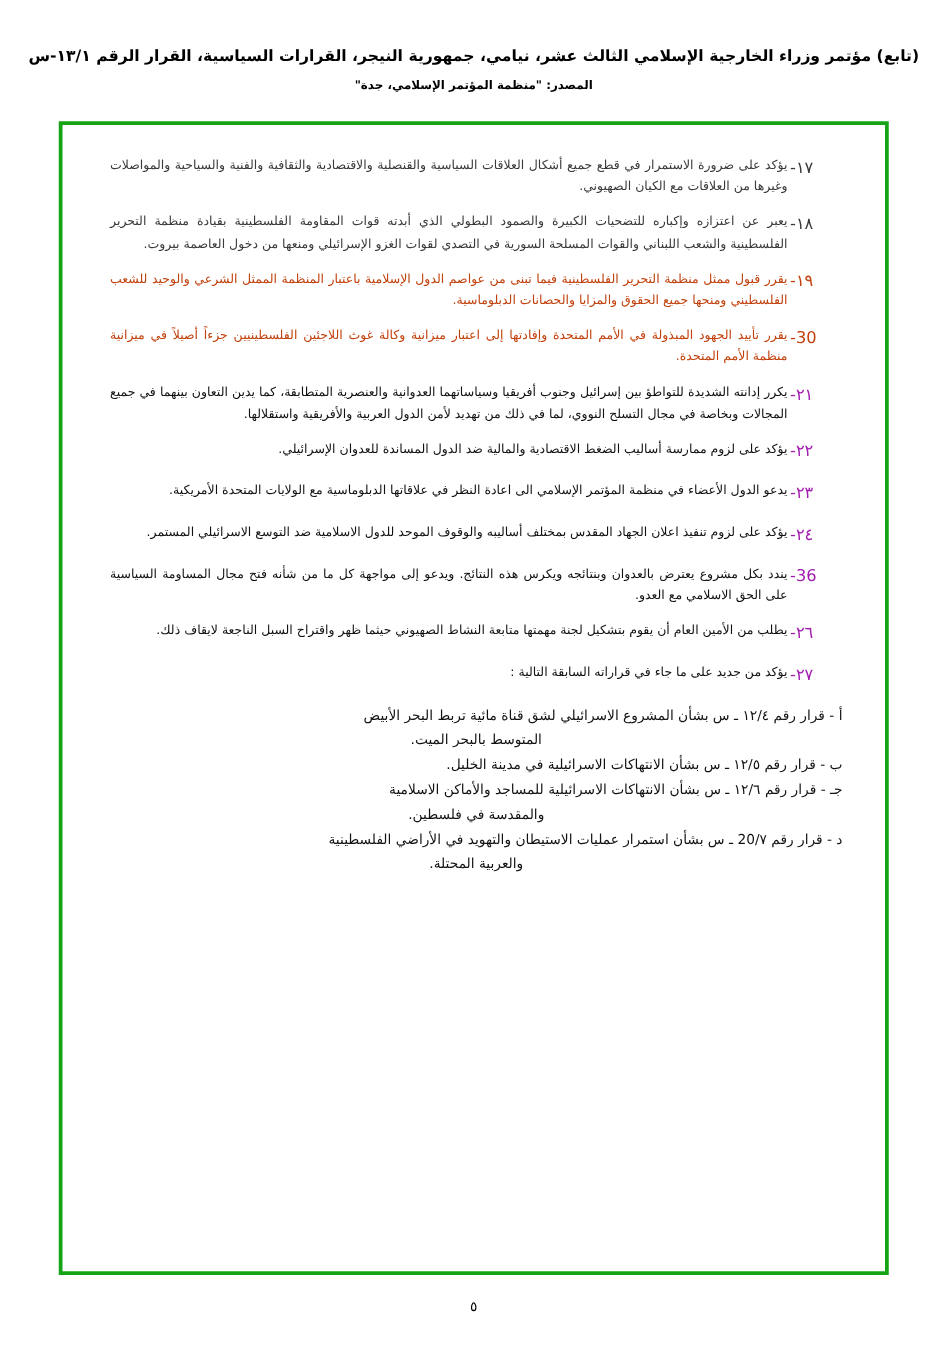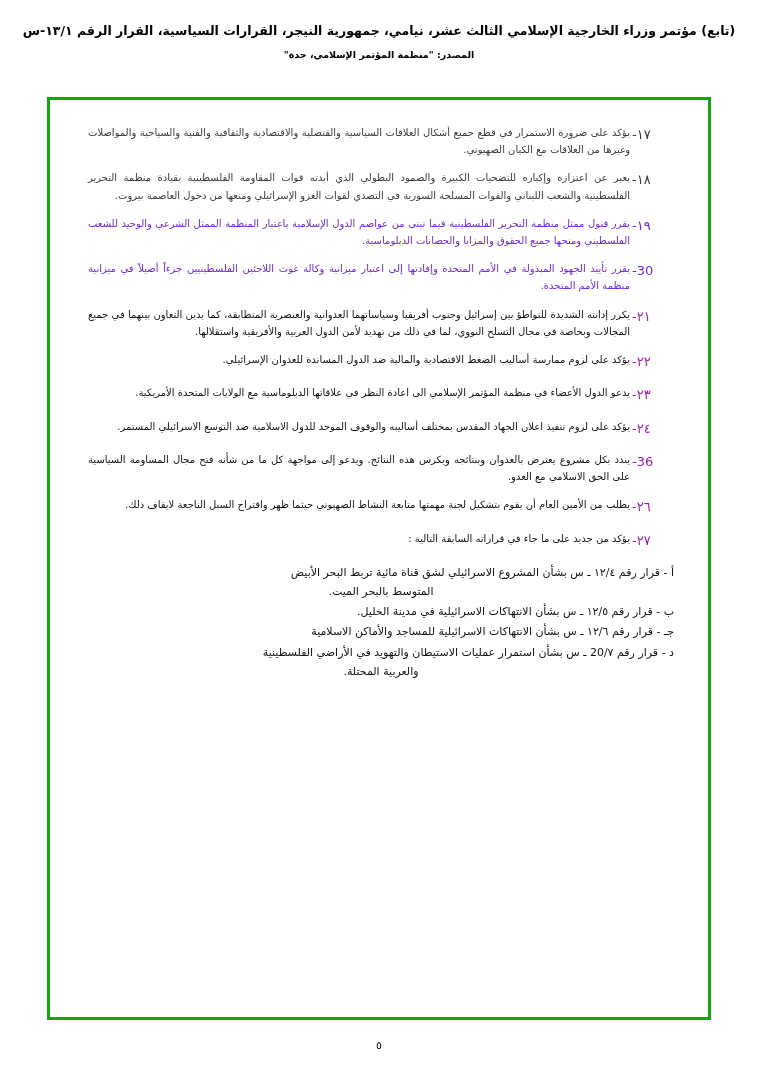--- a/index.html
+++ b/index.html
@@ -16,21 +16,21 @@
     overflow: hidden;
   }
   .page {
     width: 758px;
     height: 1078px;
     position: relative;
     box-sizing: border-box;
   }
   .doc-header {
     text-align: center;
-    padding-top: 22px;
+    padding-top: 36px;
   }
   .doc-header .title-line {
     font-size: 12.5px;
     font-weight: bold;
     letter-spacing: 0px;
     line-height: 1.4;
     color: #000;
   }
   .doc-header .source-line {
     font-size: 9.5px;
@@ -73,21 +73,21 @@
   .clause .body {
     flex: 1 1 auto;
     font-size: 10px;
     line-height: 1.72;
     text-align: justify;
     text-justify: inter-word;
     color: #111;
   }
   
   .faint .num, .faint .body { color: #3a3a3a; }
-  .faint2 .num, .faint2 .body { color: #6d28d9; }
+  .faint2 .num, .faint2 .body { color: #c2410c; }
 
   .subitems {
     margin-top: 4px;
   }
   .subitem {
     font-size: 11px;
     line-height: 1.74;
     text-align: right;
     color: #111;
     margin-bottom: 1px;
@@ -183,20 +183,21 @@
         </div>
 
         <div class="subitem">
           <span>ب -</span>
           <span>قرار رقم ١٢/٥ ـ س بشأن الانتهاكات الاسرائيلية في مدينة الخليل.</span>
         </div>
 
         <div class="subitem">
           <span>جـ -</span>
           <span>قرار رقم ١٢/٦ ـ س بشأن الانتهاكات الاسرائيلية للمساجد والأماكن الاسلامية</span>
+          <span class="cont">والمقدسة في فلسطين.</span>
         </div>
 
         <div class="subitem">
           <span>د -</span>
           <span>قرار رقم 20/٧ ـ س بشأن استمرار عمليات الاستيطان والتهويد في الأراضي الفلسطينية</span>
           <span class="cont">والعربية المحتلة.</span>
         </div>
 
       </div>
 

